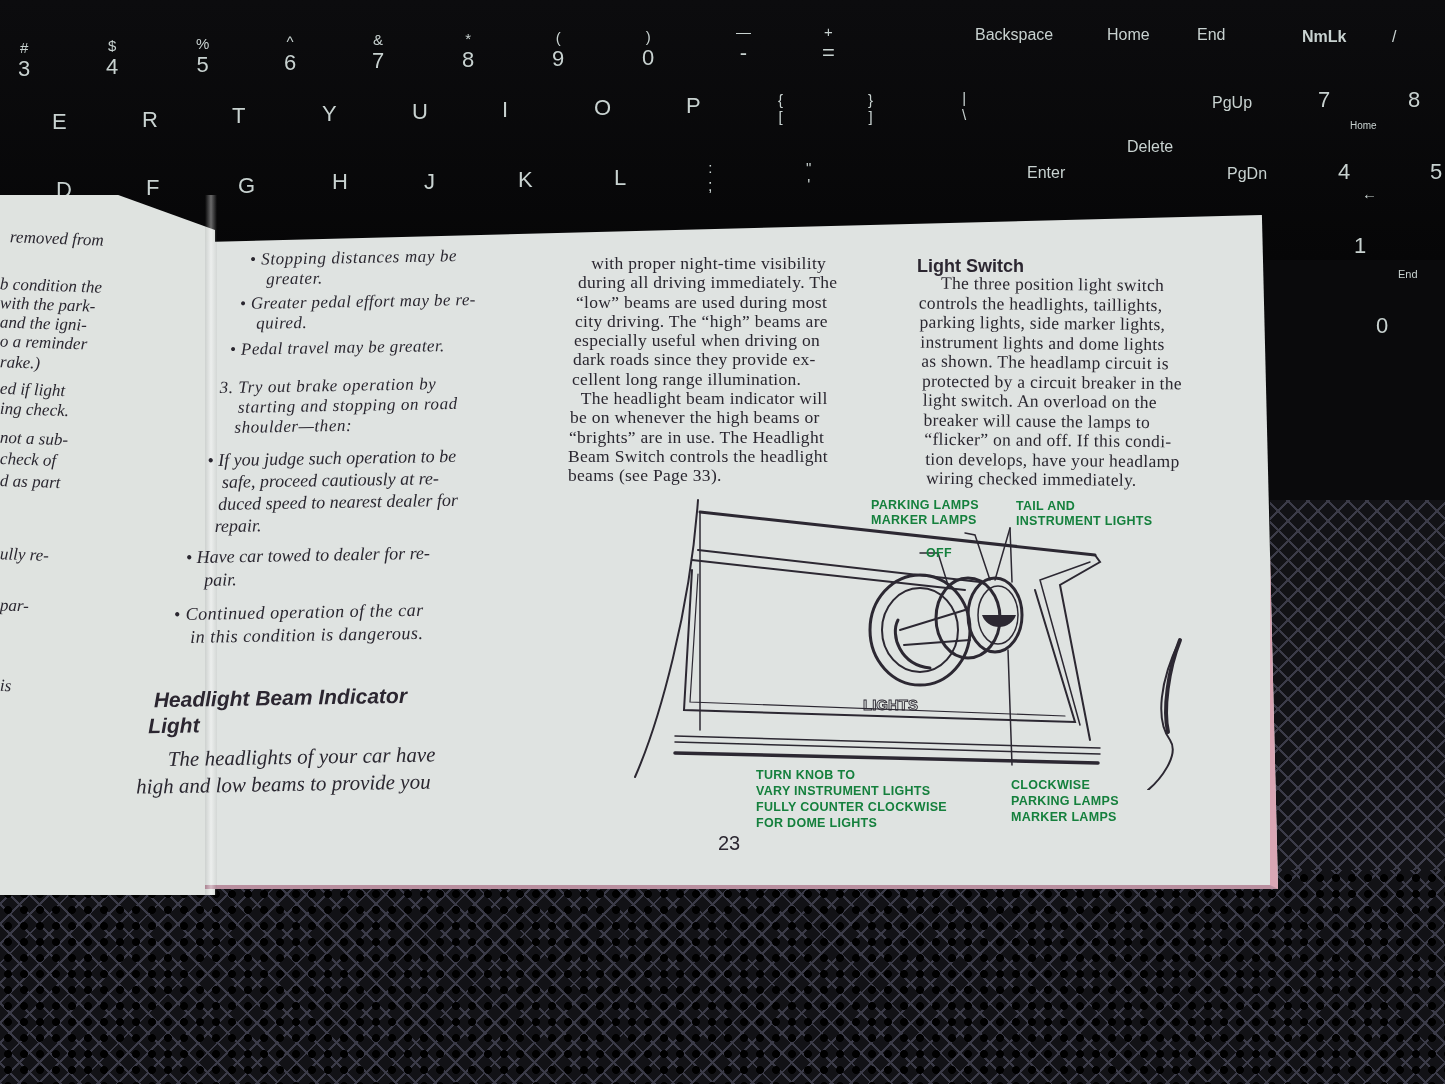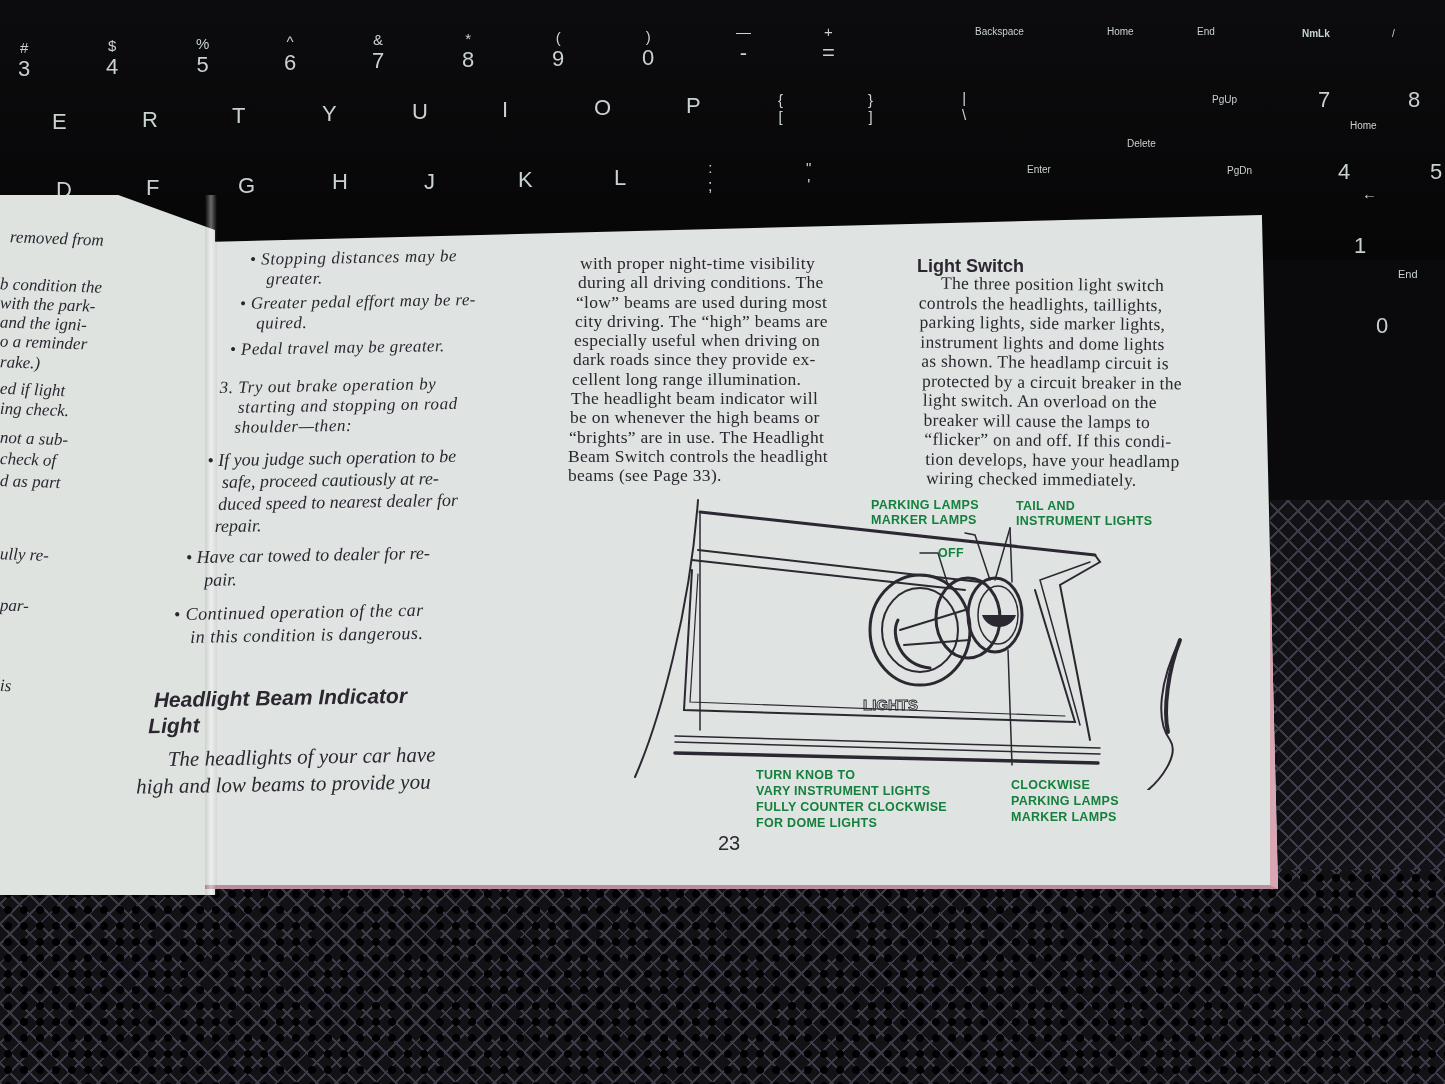--- a/index.html
+++ b/index.html
@@ -11,21 +11,21 @@
   
   .keyboard {
     position: absolute; left: 0; top: 0; width: 1445px; height: 260px;
     background: linear-gradient(#0c0c0e, #060607);
   }
   .key {
     position: absolute; color: #c8d2d0; font-family: "Liberation Sans", "DejaVu Sans", sans-serif;
     text-align: center; line-height: 1.1;
   }
   .key.big { font-size: 22px; }
-  .key.small { font-size: 10px; }
+  .key.small { font-size: 16px; }
   .key .shift { display:block; font-size: 15px; }
   
   .mat {
     position: absolute; left: 0; top: 870px; width: 1445px; height: 214px;
     background-color: #121216;
     background-image:
       radial-gradient(circle at 50% 50%, #000 32%, transparent 38%),
       repeating-linear-gradient(45deg, #3b3b48 0 2px, transparent 2px 14px),
       repeating-linear-gradient(-45deg, #3b3b48 0 2px, transparent 2px 14px);
     background-size: 16px 16px, auto, auto;
@@ -188,28 +188,28 @@
 <div class="txt heading" style="left:154px;top:685px;font-size:21px;line-height:26px;font-style:italic;transform:rotate(-1deg);">
   <span class="para-line">Headlight Beam Indicator</span>
   <span class="para-line" style="margin-left:-6px;">Light</span>
 </div>
 <div class="txt italic" style="left:136px;top:744px;font-size:21px;line-height:27px;transform:rotate(-1deg);">
   <span class="para-line" style="padding-left:32px;">The headlights of your car have</span>
   <span class="para-line">high and low beams to provide you</span>
 </div>
 
 <div class="txt" style="left:568px;top:254px;font-size:17.5px;line-height:19.3px;letter-spacing:0.3px;">
-  <span class="para-line" style="padding-left:12px;">with  proper  night-time  visibility</span>
-  <span class="para-line" style="padding-left:10px;">during all driving conditions. The</span>
+  <span class="para-line" style="padding-left:12px;text-align:center;">with  proper  night-time  visibility</span>
+  <span class="para-line" style="padding-left:10px;">during all driving immediately. The</span>
   <span class="para-line" style="padding-left:8px;">“low” beams are used during most</span>
   <span class="para-line" style="padding-left:7px;">city driving. The “high” beams are</span>
   <span class="para-line" style="padding-left:6px;">especially useful when driving on</span>
   <span class="para-line" style="padding-left:5px;">dark roads since they provide ex-</span>
   <span class="para-line" style="padding-left:4px;">cellent  long  range  illumination.</span>
-  <span class="para-line" style="padding-left:3px;">The headlight beam indicator will</span>
+  <span class="para-line" style="padding-left:3px;text-align:center;">The headlight beam indicator will</span>
   <span class="para-line" style="padding-left:2px;font-family:Liberation Serif, serif;">be on whenever the high beams or</span>
   <span class="para-line" style="padding-left:1px;">“brights” are in use. The Headlight</span>
   <span class="para-line">Beam Switch controls the headlight</span>
   <span class="para-line">beams (see Page 33).</span>
 </div>
 
 <div class="txt heading" style="left:917px;top:256px;font-size:18px;">Light Switch</div>
 <div class="txt" style="left:918px;top:275px;font-size:17.5px;line-height:19.5px;letter-spacing:0.3px;transform:rotate(0.6deg);">
   <span class="para-line" style="padding-left:22px;">The three position light switch</span>
   <span class="para-line">controls the headlights, taillights,</span>
@@ -270,21 +270,21 @@
 </svg>
 
 <div class="diagram-label" style="left:871px;top:498px;">
   <span class="para-line">PARKING LAMPS</span>
   <span class="para-line">MARKER LAMPS</span>
 </div>
 <div class="diagram-label" style="left:1016px;top:499px;">
   <span class="para-line">TAIL AND</span>
   <span class="para-line">INSTRUMENT LIGHTS</span>
 </div>
-<div class="diagram-label" style="left:926px;top:546px;margin-left:12px;">OFF</div>
+<div class="diagram-label" style="left:926px;top:546px;">OFF</div>
 <div class="diagram-label" style="left:756px;top:767px;line-height:16px;">
   <span class="para-line">TURN KNOB TO</span>
   <span class="para-line">VARY INSTRUMENT LIGHTS</span>
   <span class="para-line">FULLY COUNTER CLOCKWISE</span>
   <span class="para-line">FOR DOME LIGHTS</span>
 </div>
 <div class="diagram-label" style="left:1011px;top:777px;line-height:16px;">
   <span class="para-line">CLOCKWISE</span>
   <span class="para-line">PARKING LAMPS</span>
   <span class="para-line">MARKER LAMPS</span>

